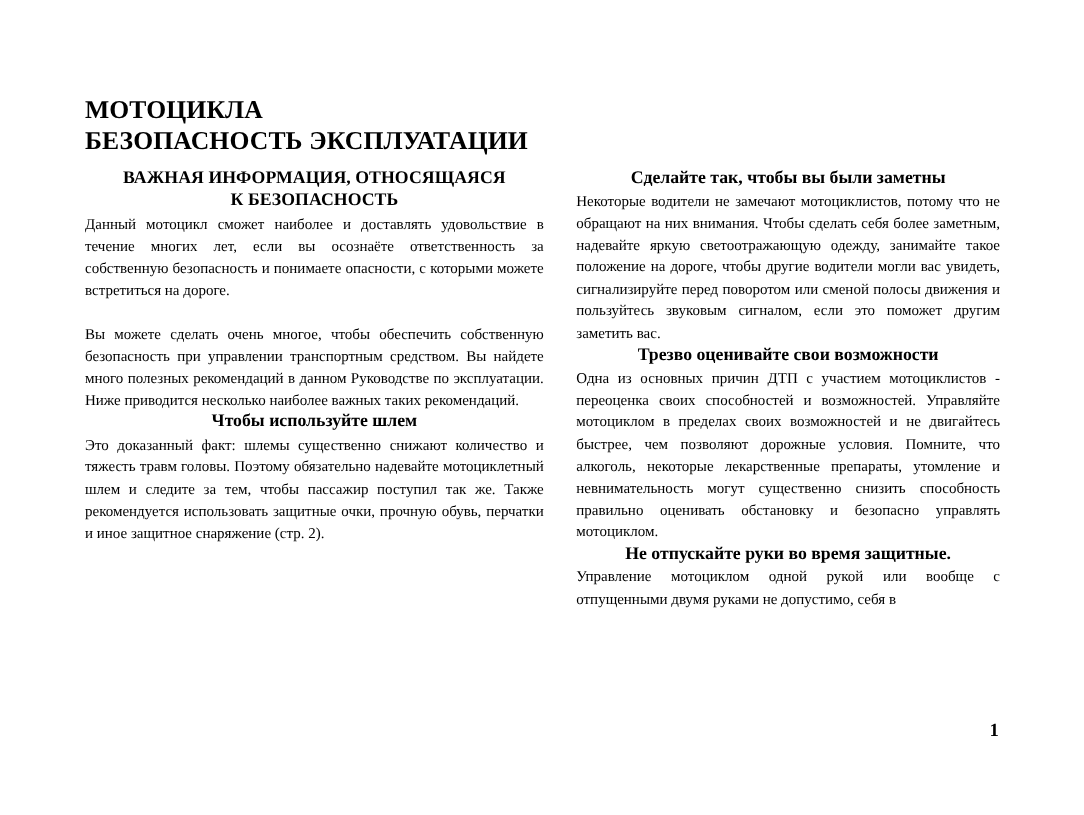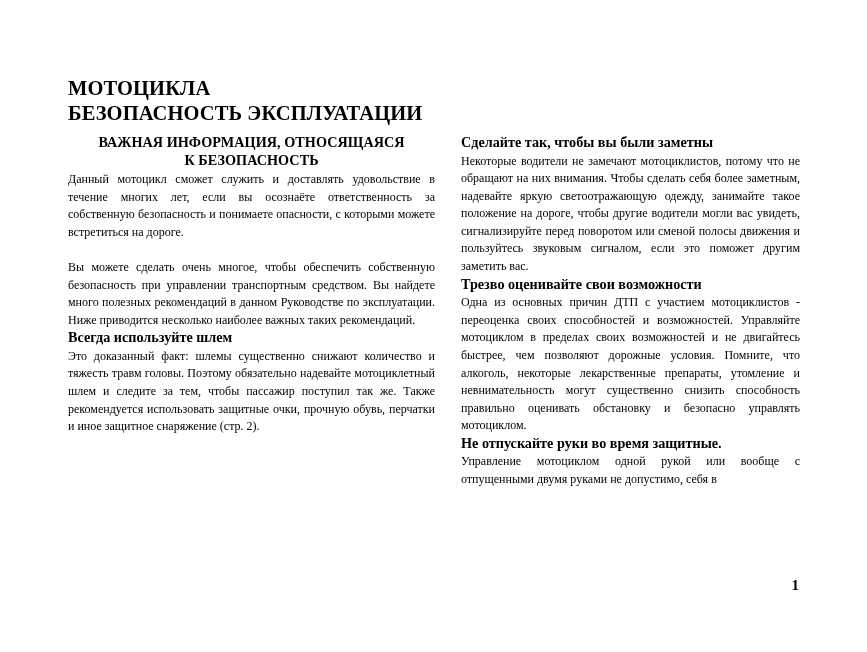--- a/index.html
+++ b/index.html
@@ -57,21 +57,21 @@
     font-weight: bold;
     line-height: 17.5px;
     text-align: center;
     letter-spacing: 0.05px;
   }
   h3.sec-bold {
     margin: 0 0 1px 0;
     font-size: 14.2px;
     font-weight: bold;
     line-height: 17.5px;
-    text-align: left;
+    text-align: center;
   }
 
   
   p.body {
     margin: 0;
     font-size: 12px;
     line-height: 17.6px;
     text-align: justify;
     text-justify: inter-word;
     hyphens: manual;
@@ -108,25 +108,25 @@
     <div>БЕЗОПАСНОСТЬ ЭКСПЛУАТАЦИИ</div>
   </div>
 
   <div class="col col-left">
 
     <h2 class="sec-caps">
       <span>ВАЖНАЯ ИНФОРМАЦИЯ, ОТНОСЯЩАЯСЯ</span><br>
       <span>К БЕЗОПАСНОСТЬ</span>
     </h2>
 
-    <p class="body">Данный мотоцикл сможет служить и доставлять удовольствие в течение многих лет, если вы осознаёте ответственность за собственную безопасность и понимаете опасности, с которыми можете встретиться на дороге.</p>
+    <p class="body">Данный мотоцикл сможет наиболее и доставлять удовольствие в течение многих лет, если вы осознаёте ответственность за собственную безопасность и понимаете опасности, с которыми можете встретиться на дороге.</p>
 
     <p class="body">Вы можете сделать очень многое, чтобы обеспечить собственную безопасность при управлении транспортным средством. Вы найдете много полезных рекомендаций в данном Руководстве по эксплуатации. Ниже приводится несколько наиболее важных таких рекомендаций.</p>
 
-    <h3 class="sec-bold gap-before-head">Всегда используйте шлем</h3>
+    <h3 class="sec-bold gap-before-head">Чтобы используйте шлем</h3>
 
     <p class="body">Это доказанный факт: шлемы существенно снижают количество и тяжесть травм головы. Поэтому обязательно надевайте мотоциклетный шлем и следите за тем, чтобы пассажир поступил так же. Также рекомендуется использовать защитные очки, прочную обувь, перчатки и иное защитное снаряжение (стр. 2).</p>
 
   </div>
 
   <div class="col col-right">
 
     <h3 class="sec-bold">Сделайте так, чтобы вы были заметны</h3>
 
     <p class="body">Некоторые водители не замечают мотоциклистов, потому что не обращают на них внимания. Чтобы сделать себя более заметным, надевайте яркую светоотражающую одежду, занимайте такое положение на дороге, чтобы другие водители могли вас увидеть, сигнализируйте перед поворотом или сменой полосы движения и пользуйтесь звуковым сигналом, если это поможет другим заметить вас.</p>

